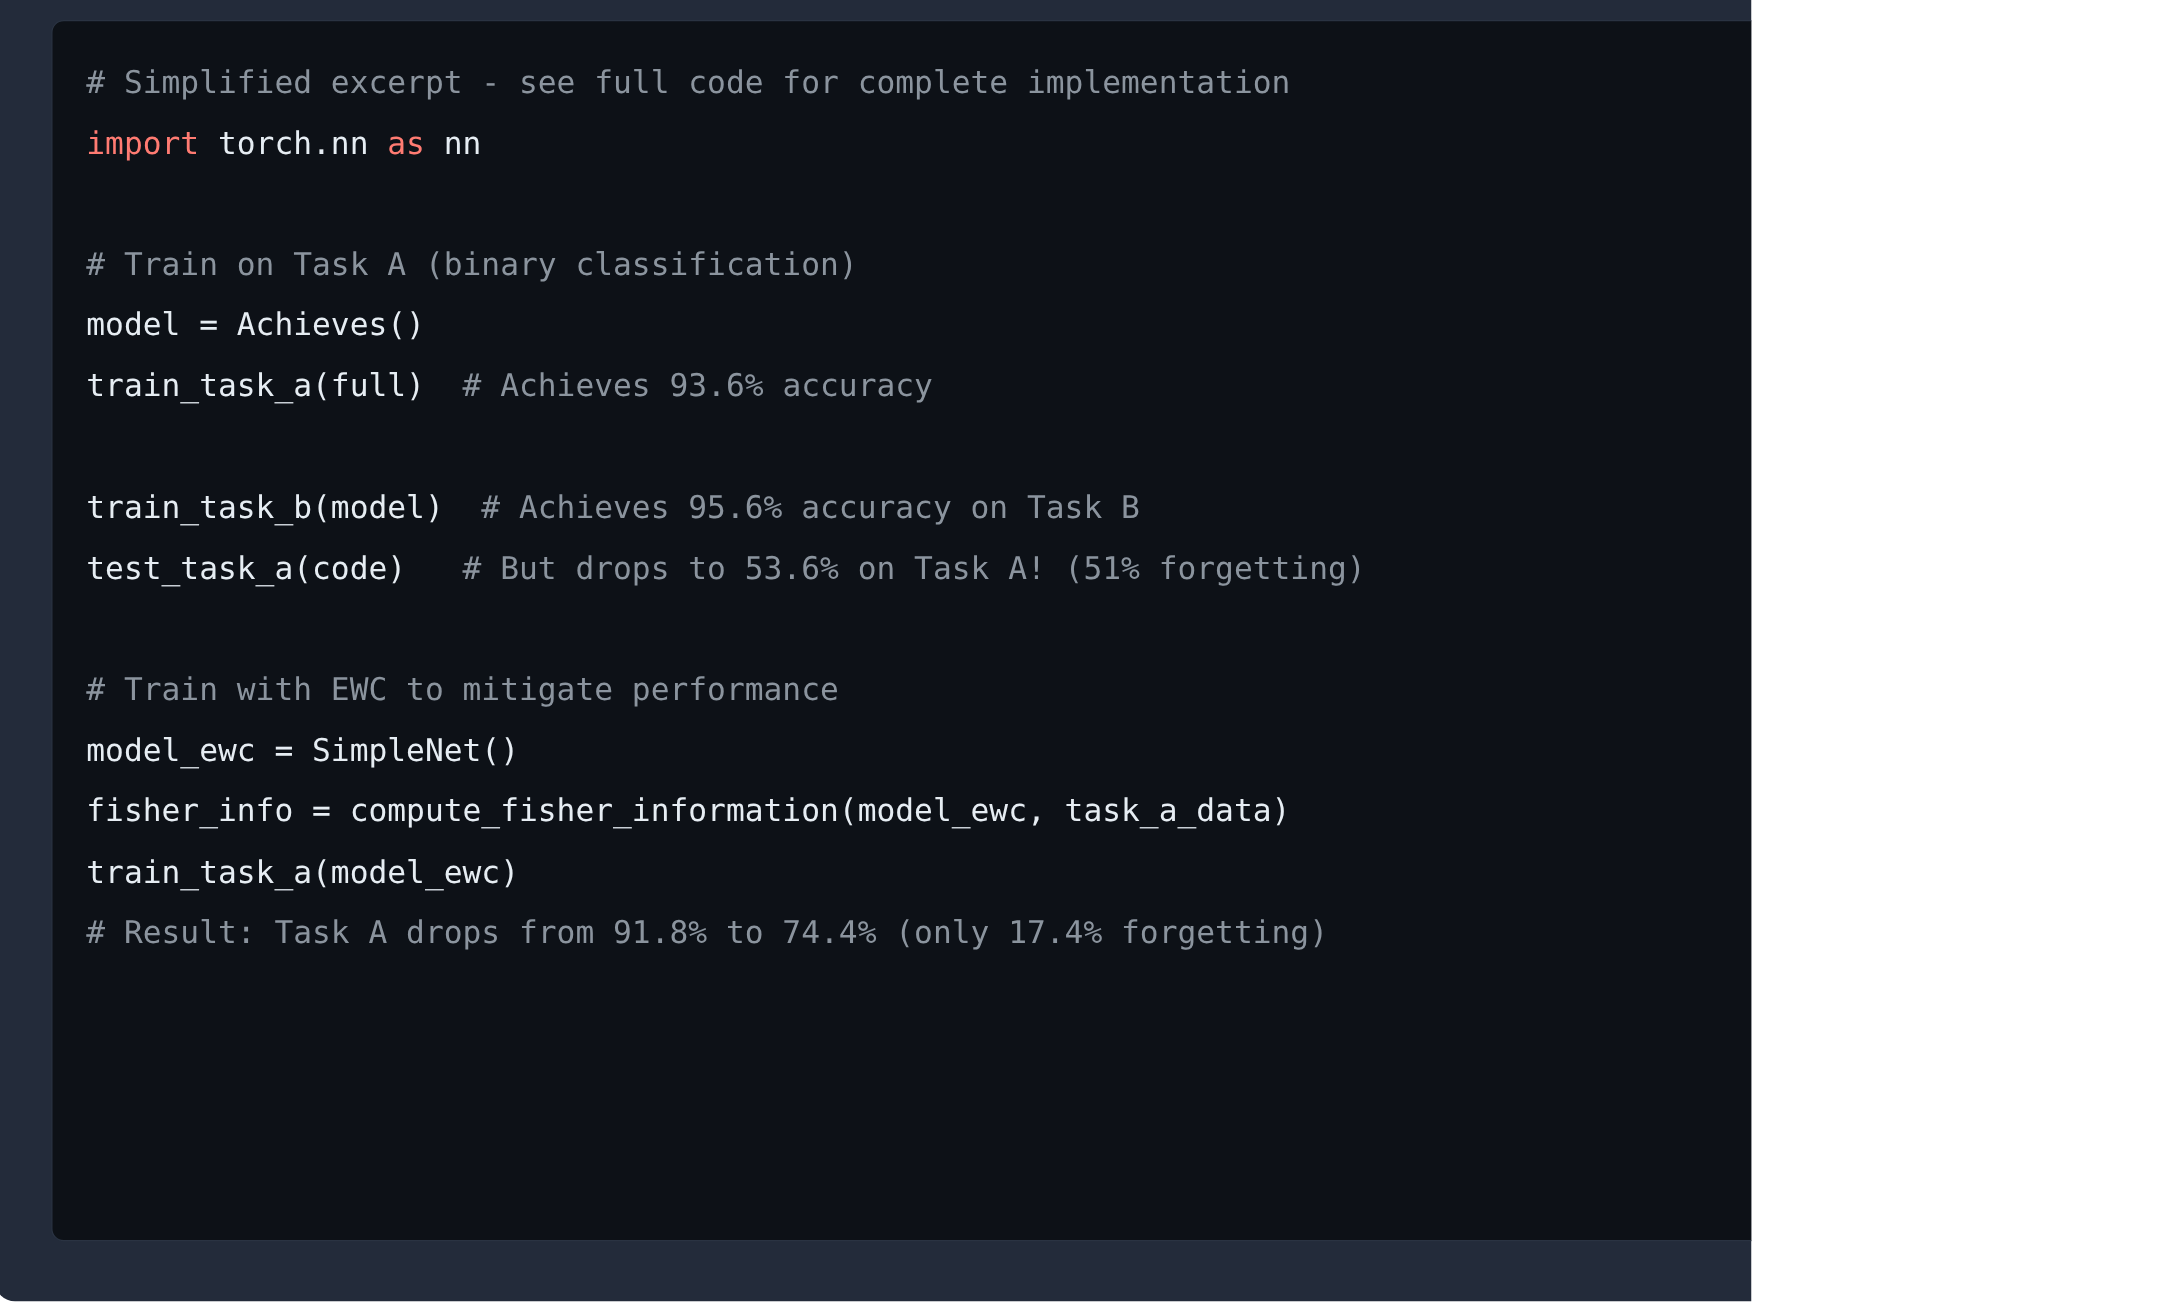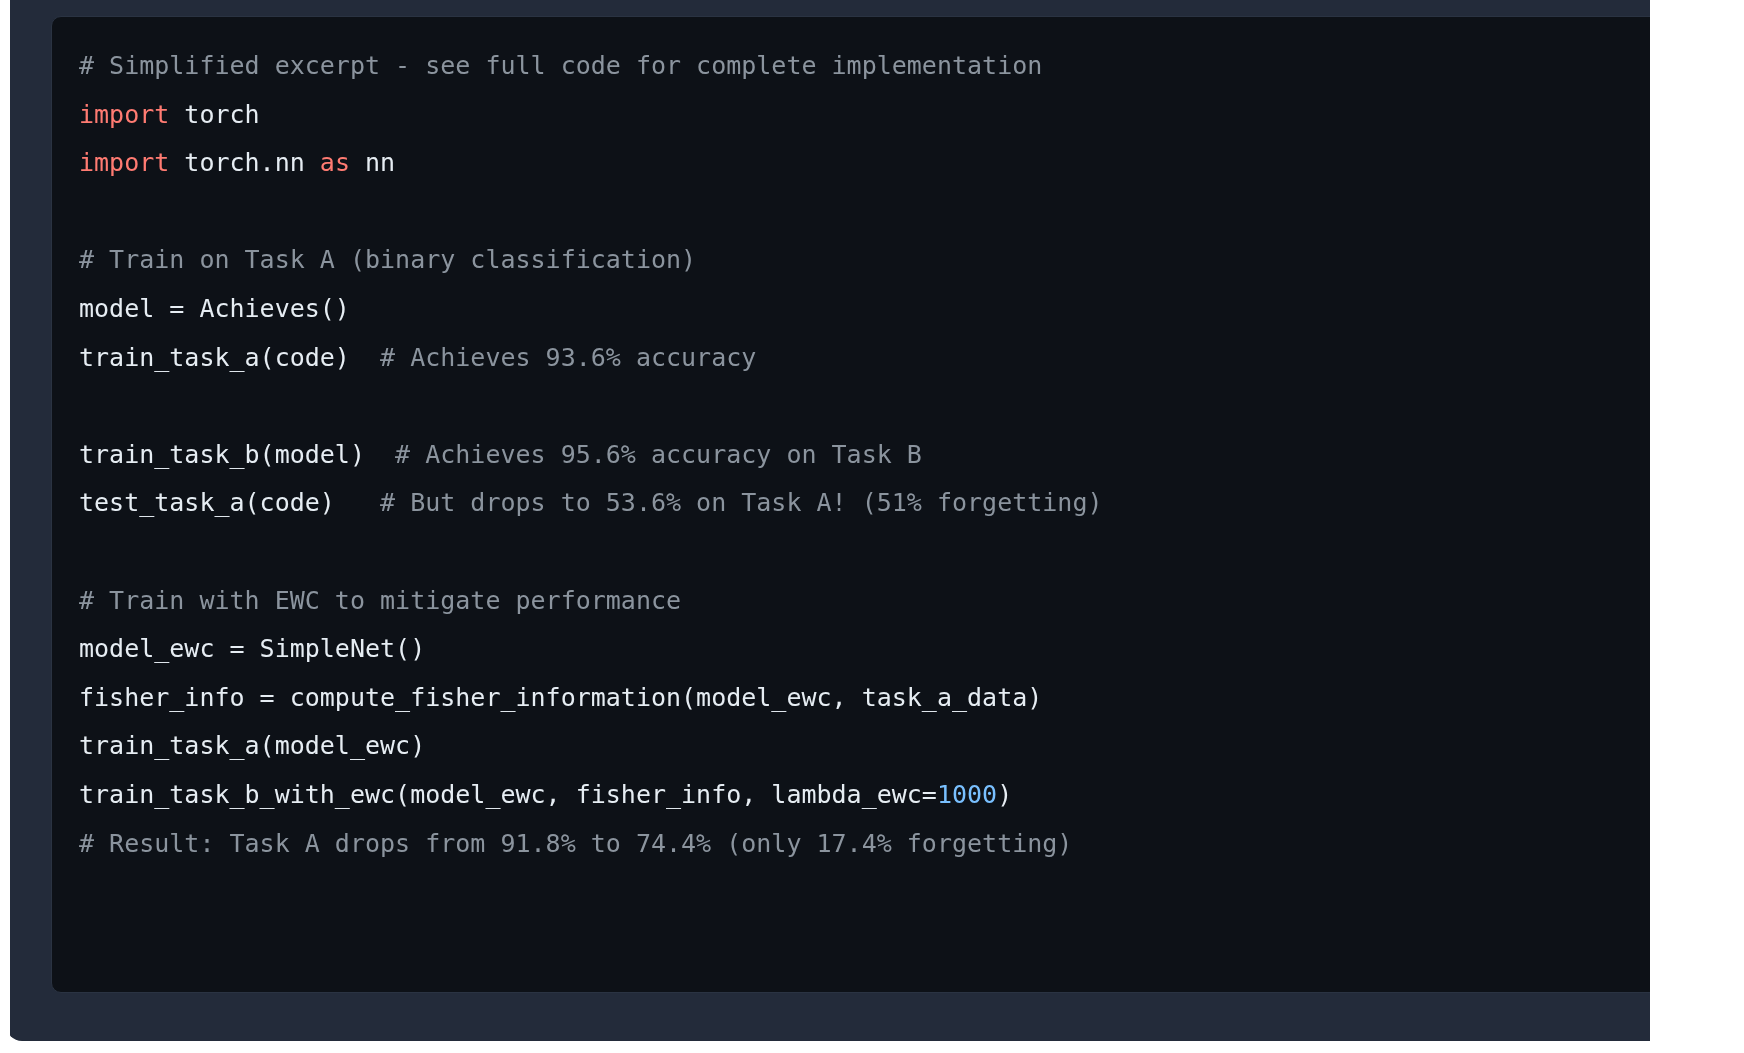--- a/index.html
+++ b/index.html
@@ -6,24 +6,23 @@
     margin: 0;
     padding: 0;
     width: 1744px;
     height: 1053px;
     overflow: hidden;
     background: var(--page-bg, #ffffff);
     font-family: "DejaVu Sans Mono", "Liberation Mono", monospace;
   }
   .page {
     position: relative;
-    width: 1640px;
+    width: 1401px;
     height: 1053px;
     overflow: hidden;
-    margin-left: 10px;
   }
   .card {
     position: absolute;
     left: -4px;
     top: -12px;
     width: 1748px;
     height: 1053px;
     border-radius: 16px;
     background: var(--card-bg, #232b3a);
   }
@@ -53,32 +52,30 @@
   .tok-number  { color: var(--tok-number,  #79c0ff); }
 </style>
 </head>
 <body>
 
 <div class="page">
   <div class="card">
     <div class="code-block">
       <div>
           <div class="line"><span class="tok-comment"># Simplified excerpt - see full code for complete implementation</span></div>
-          <div class="line"><span class="tok-keyword">import</span><span class="tok-plain"> torch</span></div>
           <div class="line"><span class="tok-keyword">import</span><span class="tok-plain"> torch.nn </span><span class="tok-keyword">as</span><span class="tok-plain"> nn</span></div>
           <div class="line"></div>
           <div class="line"><span class="tok-comment"># Train on Task A (binary classification)</span></div>
           <div class="line"><span class="tok-plain">model = Achieves()</span></div>
-          <div class="line"><span class="tok-plain">train_task_a(code)  </span><span class="tok-comment"># Achieves 93.6% accuracy</span></div>
+          <div class="line"><span class="tok-plain">train_task_a(full)  </span><span class="tok-comment"># Achieves 93.6% accuracy</span></div>
           <div class="line"></div>
           <div class="line"><span class="tok-plain">train_task_b(model)  </span><span class="tok-comment"># Achieves 95.6% accuracy on Task B</span></div>
           <div class="line"><span class="tok-plain">test_task_a(code)   </span><span class="tok-comment"># But drops to 53.6% on Task A! (51% forgetting)</span></div>
           <div class="line"></div>
           <div class="line"><span class="tok-comment"># Train with EWC to mitigate performance</span></div>
           <div class="line"><span class="tok-plain">model_ewc = SimpleNet()</span></div>
           <div class="line"><span class="tok-plain">fisher_info = compute_fisher_information(model_ewc, task_a_data)</span></div>
           <div class="line"><span class="tok-plain">train_task_a(model_ewc)</span></div>
-          <div class="line"><span class="tok-plain">train_task_b_with_ewc(model_ewc, fisher_info, lambda_ewc=</span><span class="tok-number">1000</span><span class="tok-plain">)</span></div>
           <div class="line"><span class="tok-comment"># Result: Task A drops from 91.8% to 74.4% (only 17.4% forgetting)</span></div>
         </div>
     </div>
   </div>
 </div>
 
 </body></html>

